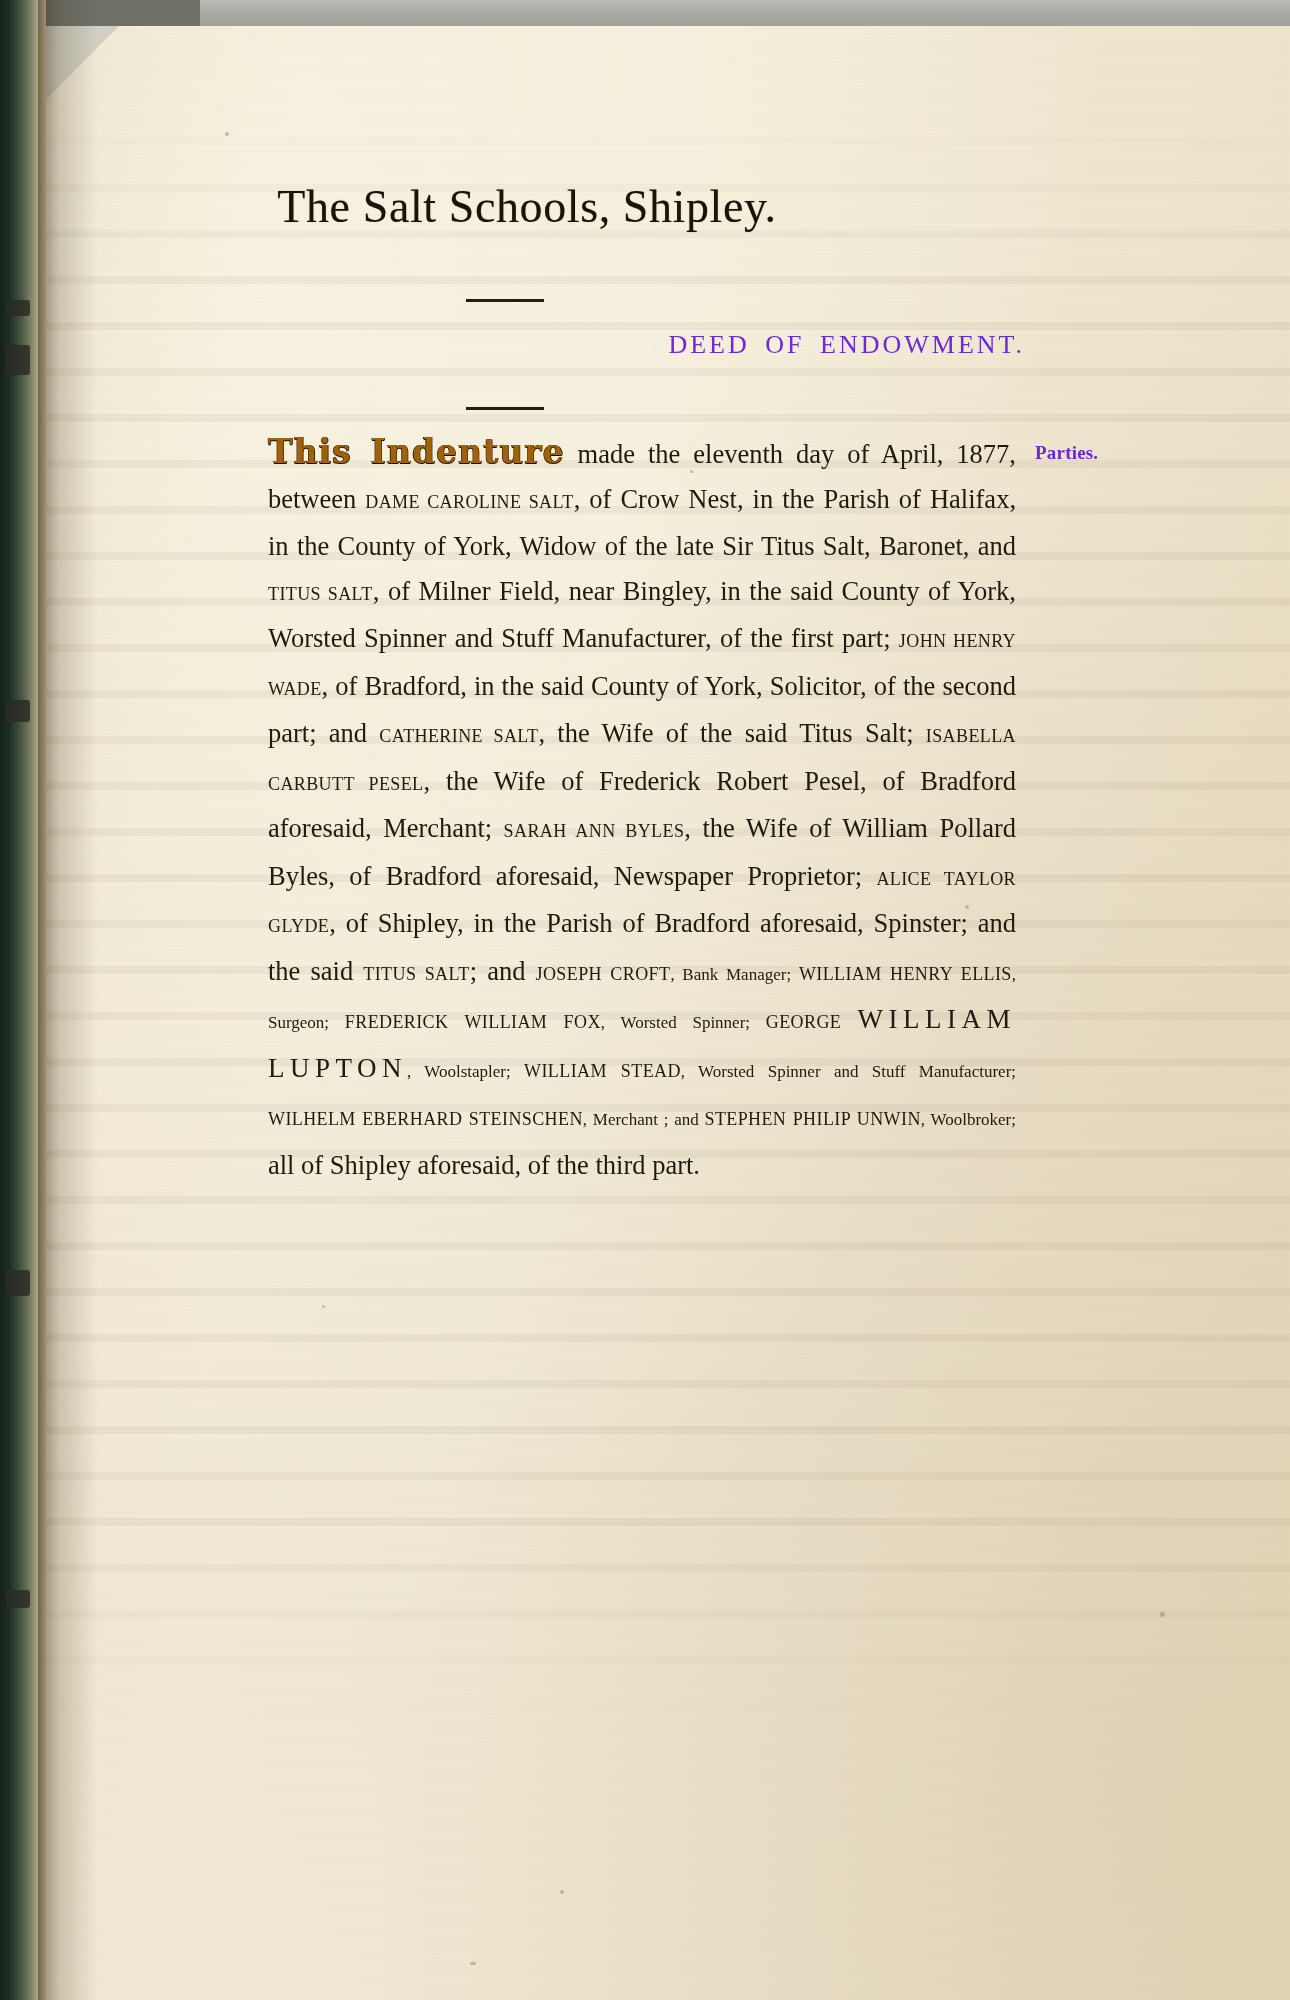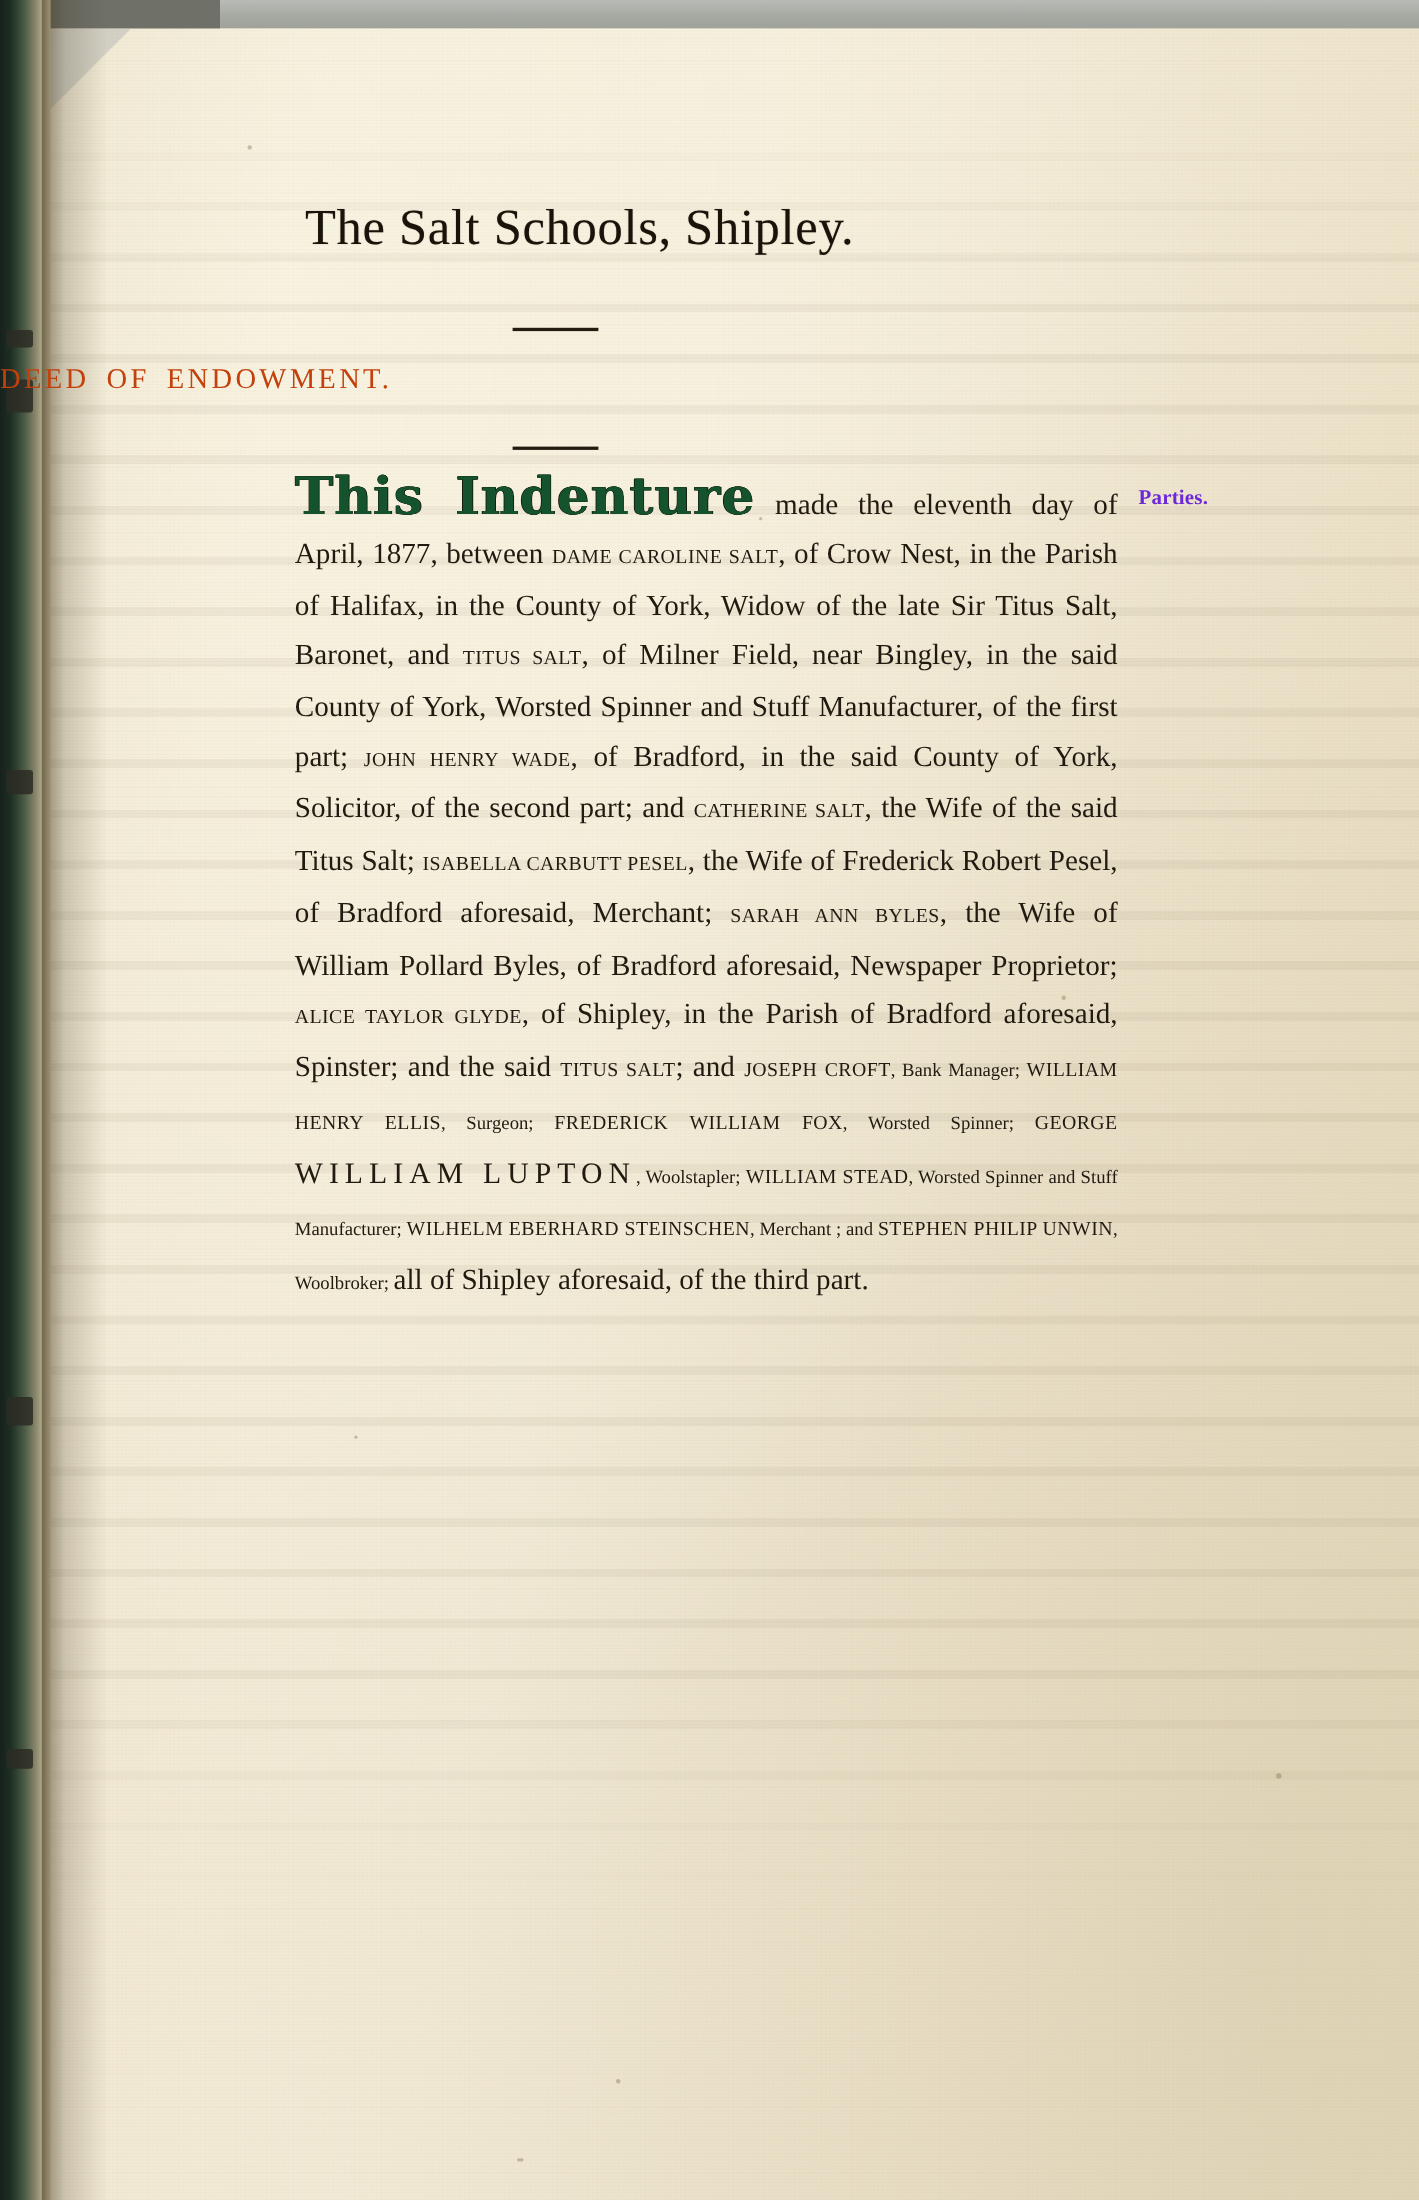--- a/index.html
+++ b/index.html
@@ -151,27 +151,27 @@
     width: 78px;
     height: 3px;
     background: #241c10;
   }
   .rule.r1 { top: 288px; }
   .rule.r2 { top: 396px; }
 
   .subtitle {
     position: absolute;
     top: 330px;
-    left: 0;
+    left: 15px;
     width: 1010px;
-    text-align: left;
+    text-align: right;
     font-size: 26px;
     letter-spacing: 3.0px;
     word-spacing: 6px;
-    color: #c2410c;
+    color: #6d28d9;
   }
 
   
   .marginal {
     position: absolute;
     top: 442px;
     left: 1035px;
     width: 230px;
     font-family: "Liberation Serif", "DejaVu Serif", serif;
     font-size: 19px;
@@ -191,24 +191,24 @@
     text-align: justify;
     text-justify: inter-word;
     color: #211a10;
   }
   .body p { margin: 0; }
 
   
   .indenture {
     font-family: "DejaVu Serif", serif;
     font-weight: 700;
-    font-size: 47px;
+    font-size: 33px;
     letter-spacing: 1px;
     font-style: normal;
-    color: #14532d;
+    color: #a16207;
     
     text-shadow:
       0.6px 0 0 #150f06,
       -0.6px 0 0 #150f06,
       0 0.5px 0 #150f06;
   }
 
   .caps {
     font-size: 18px;
     letter-spacing: 0.4px;

